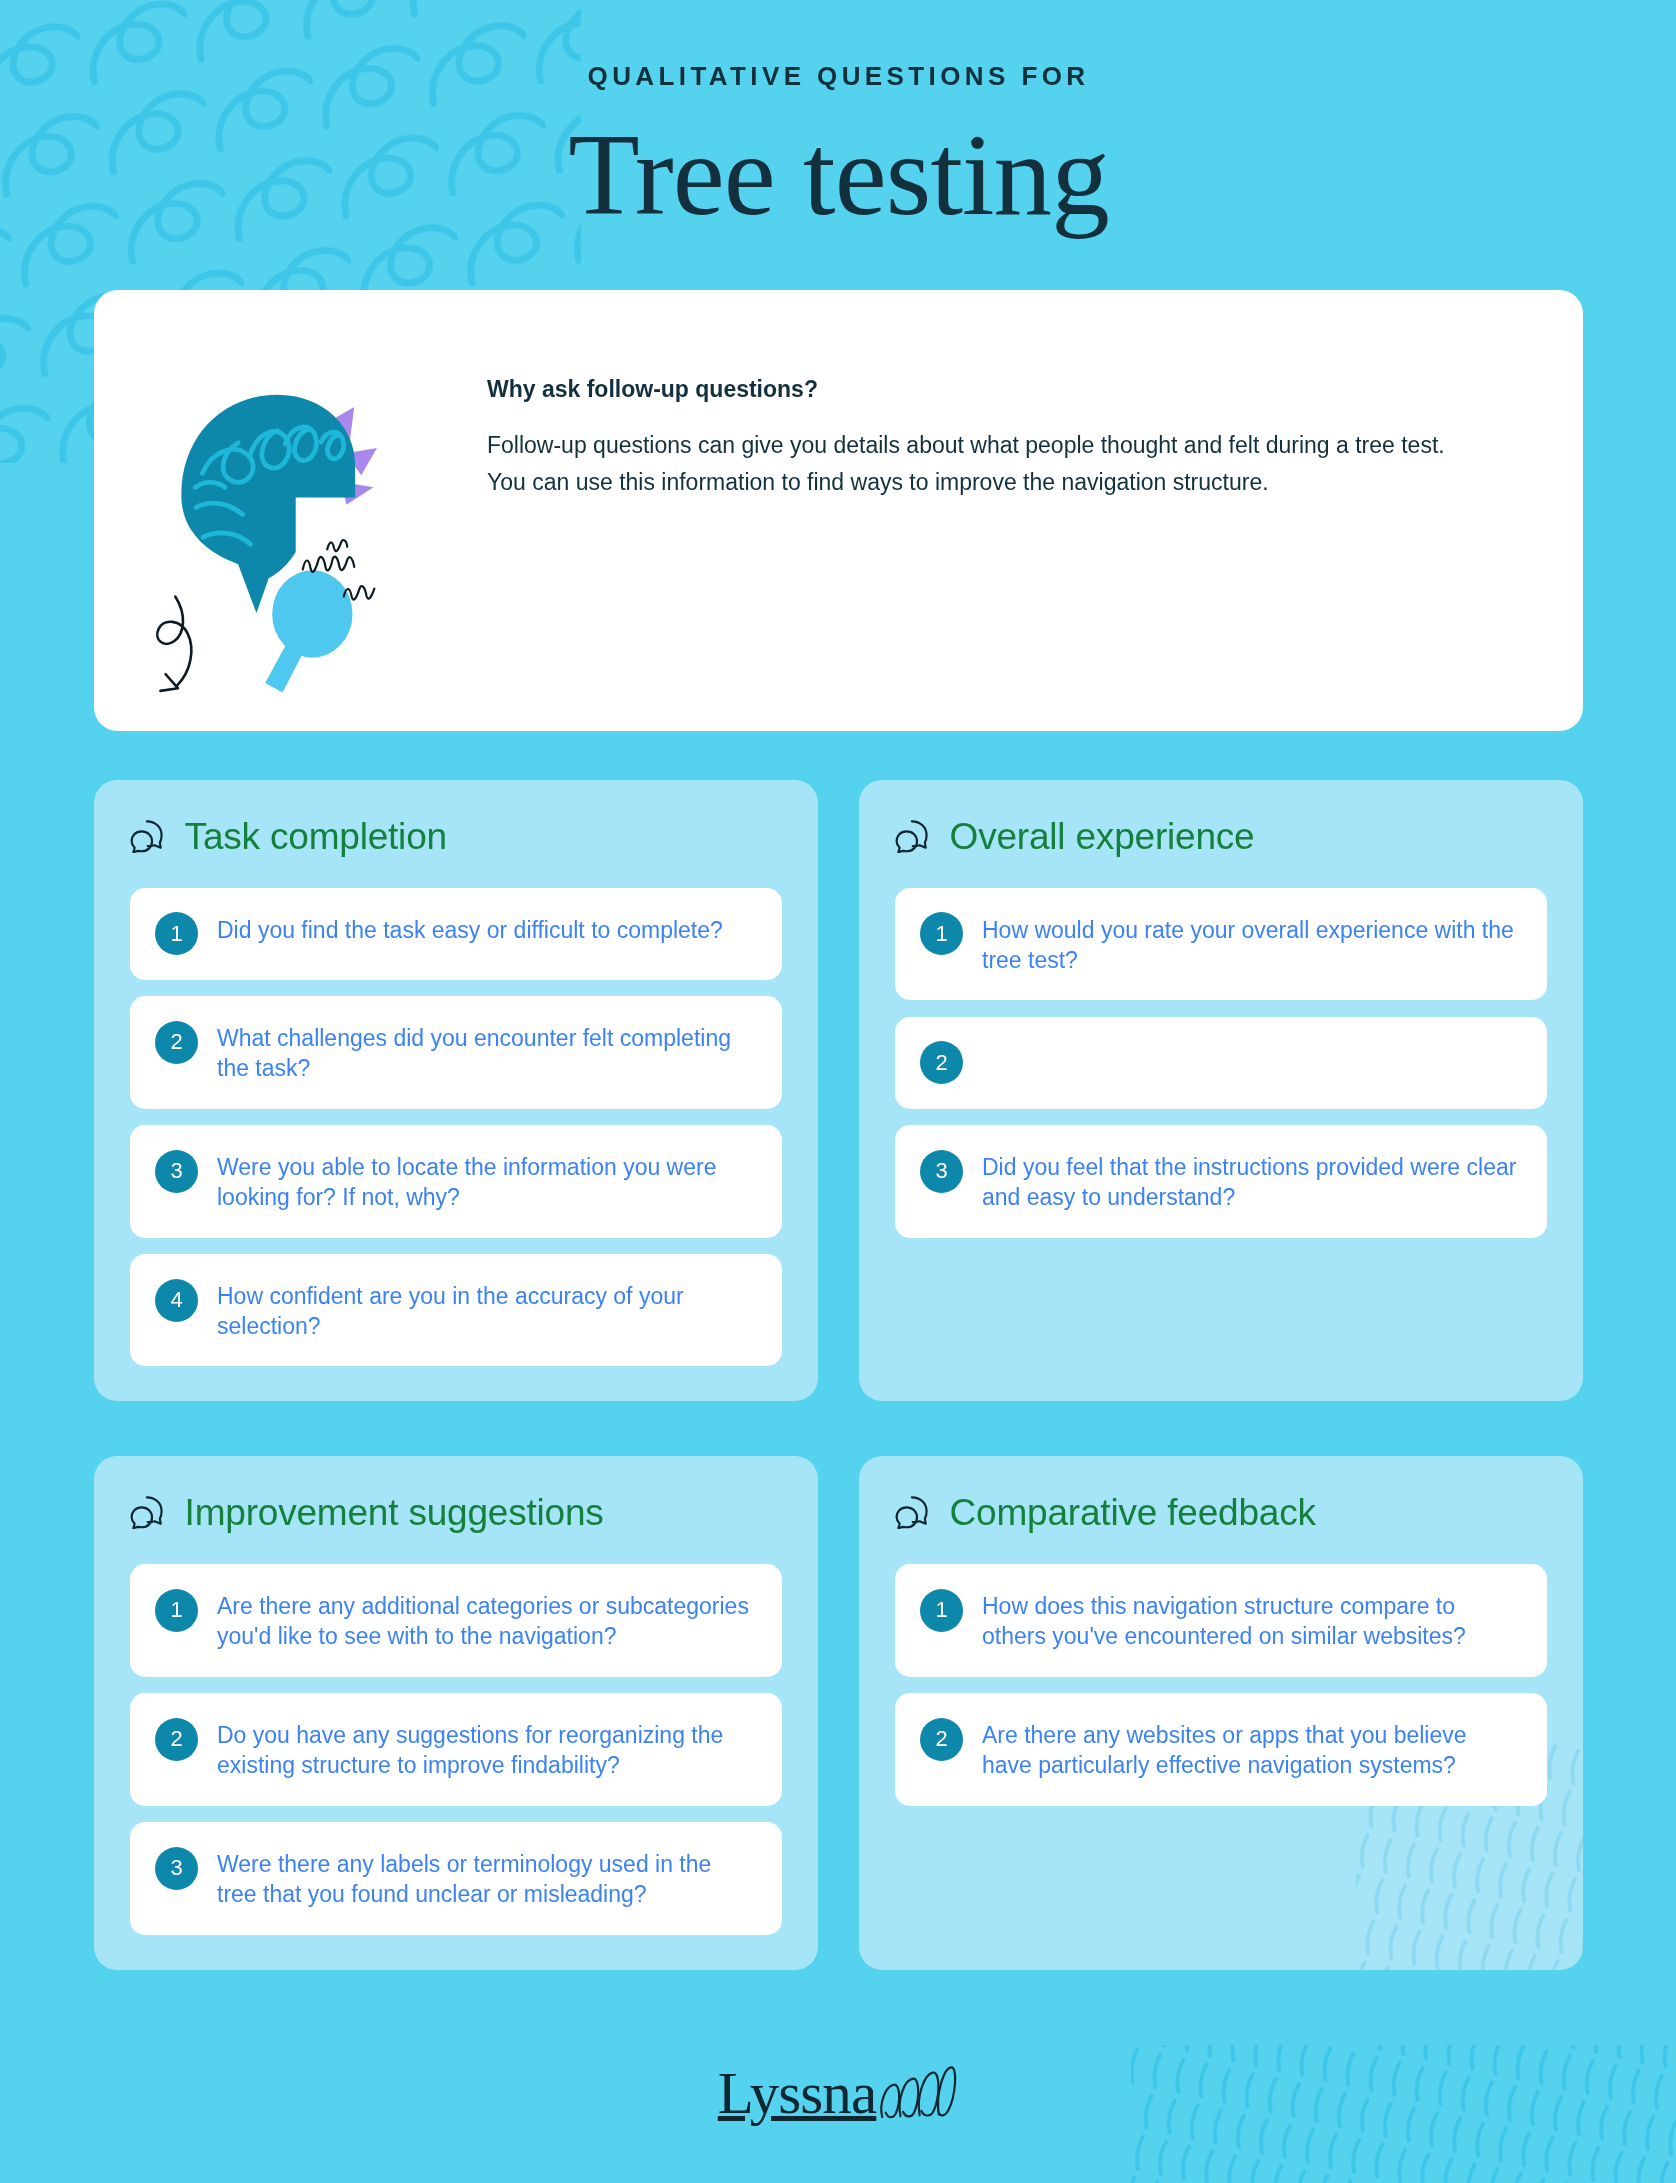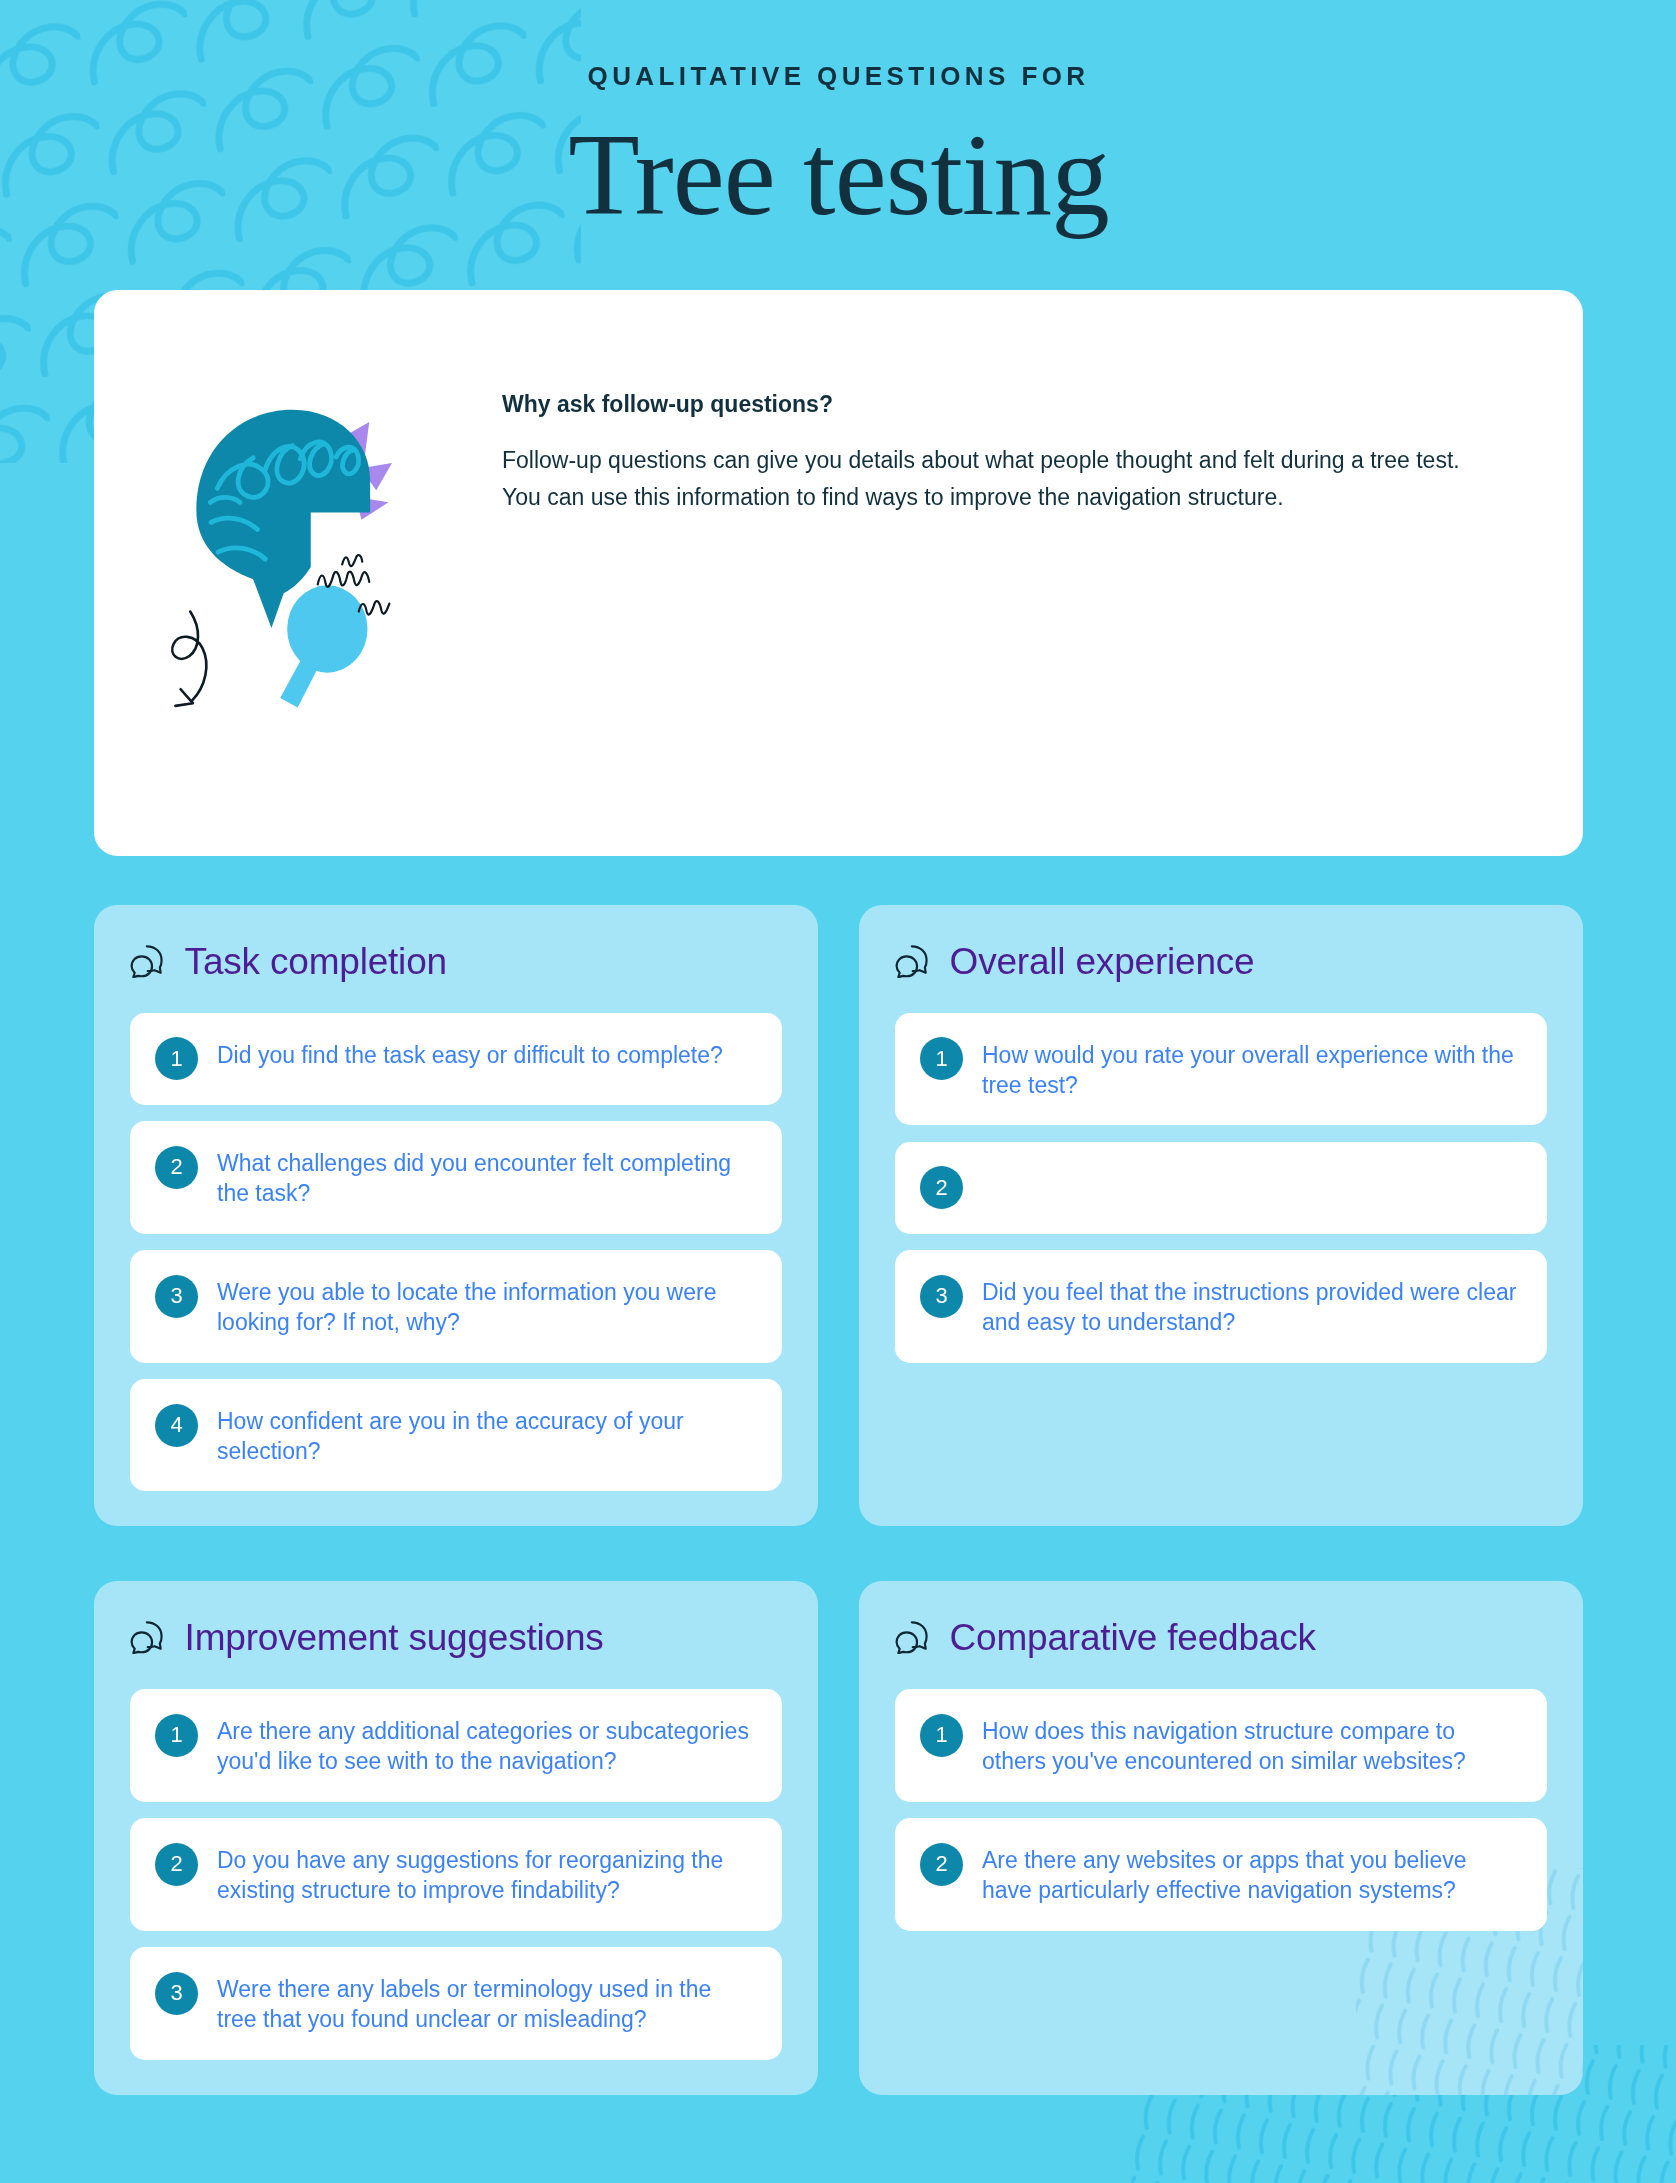--- a/index.html
+++ b/index.html
@@ -55,24 +55,24 @@
     line-height: 1.05;
     margin-top: 22px;
     letter-spacing: -0.9px;
   }
 
   
   .intro-card {
     margin-top: 53px;
     background: #ffffff;
     border-radius: 23.6px;
-    height: 566px;
+    height: 441px;
     display: flex;
     align-items: flex-start;
-    padding: 15px;
+    padding: 0px;
     position: relative;
     overflow: hidden;
   }
   .intro-illu {
     width: 393px;
     flex: 0 0 393px;
     height: 100%;
     position: relative;
   }
   .intro-illu svg { position: absolute; left: 0; top: 0; }
@@ -115,21 +115,21 @@
     align-items: center;
     gap: 16.6px;
     margin-bottom: 33px;
     position: relative;
     z-index: 2;
   }
   .bubble-icon { flex: 0 0 auto; display: block; }
   .cat-title {
     font-size: 37px;
     font-weight: 400;
-    color: #4c1d95;
+    color: #15803d;
     letter-spacing: -0.2px;
     line-height: 1;
   }
 
   .q-list { display: flex; flex-direction: column; gap: 16.6px; position: relative; z-index: 2; }
   .q-item {
     background: #ffffff;
     border-radius: 15px;
     display: flex;
     align-items: flex-start;

